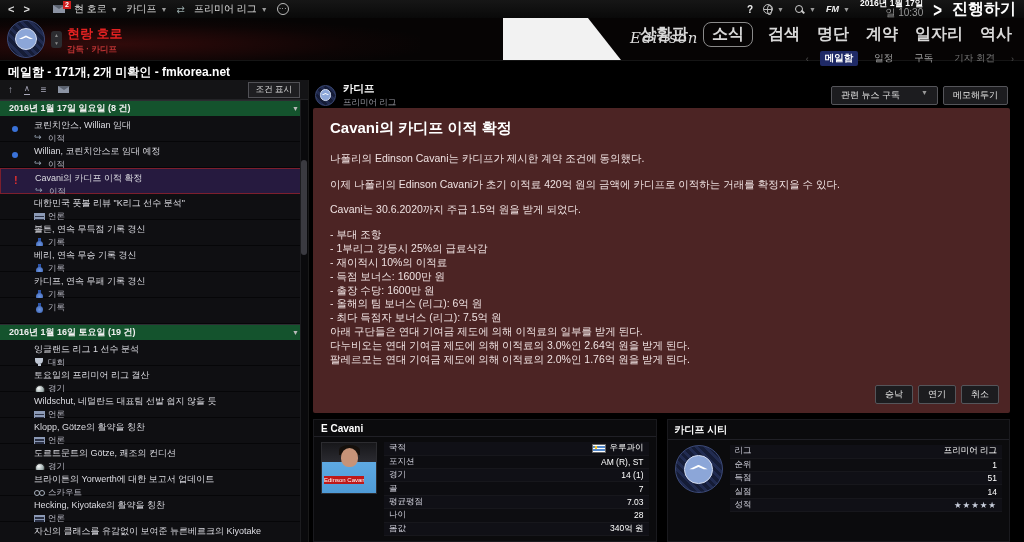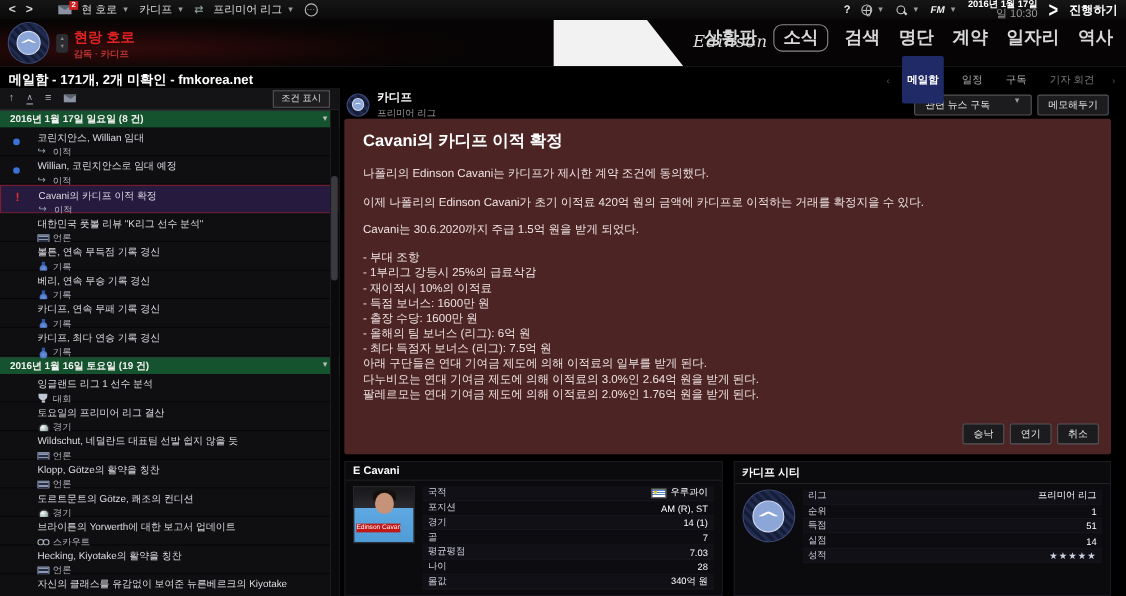--- a/index.html
+++ b/index.html
@@ -30,21 +30,21 @@
   .mag { position:relative; width:11px; height:11px; }
   .mag::before { content:""; position:absolute; left:1px; top:1px; width:6px; height:6px;
     border:1.5px solid #ccc; border-radius:50%; }
   .mag::after { content:""; position:absolute; left:7px; top:7px; width:4px; height:1.5px;
     background:#ccc; transform:rotate(45deg); }
   .fm-logo { font-style:italic; font-weight:bold; color:#eee; font-size:9px; }
   #tb-date { text-align:right; line-height:1.05; }
   #tb-date .d1 { font-size:8.5px; font-weight:bold; color:#fff; }
   #tb-date .d2 { font-size:10px; color:#999; }
   .cont-arrow { font-size:15px; font-weight:bold; color:#fff; transform:scaleY(1.3); }
-  #continue-btn { font-size:11px; font-weight:bold; color:#fff; cursor:pointer; }
+  #continue-btn { font-size:16px; font-weight:bold; color:#fff; cursor:pointer; }
 
   
   #headerstrip { height:42px; position:relative; background:#060404; }
   #headerstrip::before { content:""; position:absolute; left:0; top:0; width:420px; height:100%;
     background:radial-gradient(ellipse at 110px 26px, rgba(150,25,25,.30), rgba(60,10,10,.12) 55%, transparent 75%); }
   .crest { display:inline-block; border-radius:50%; position:relative;
     background:repeating-linear-gradient(45deg,#151c36 0 3px,#212b50 3px 6px);
     border:1px solid #3c4a78; }
   .crest::before { content:""; position:absolute; inset:19%; border-radius:50%;
     background:#8ca6d8; border:1px solid #d4dcee; }
@@ -59,21 +59,21 @@
   #hs-name .rl { color:#b33; font-size:8.5px; font-weight:bold; margin-top:1px; }
   #hs-deco { position:absolute; left:503px; top:0; width:118px; height:42px; background:#f2f2f2;
     clip-path:polygon(0 0,72% 0,100% 100%,0 100%); }
   #hs-skin { position:absolute; left:630px; top:11px; font-family:"DejaVu Serif",serif;
     font-style:italic; color:#ddd; font-size:15px; letter-spacing:1px; }
   #hs-nav { position:absolute; right:10px; top:4px; text-align:right; }
   .nav-row { display:flex; gap:13px; justify-content:flex-end; align-items:center; }
   .nav-item { color:#d8d8d8; font-size:16px; font-weight:bold; cursor:pointer; padding:1px 2px; }
   .nav-item.sel { border:1px solid #8a8a8a; border-radius:8px; padding:1px 8px; }
   .subnav-row { display:flex; gap:11px; justify-content:flex-end; align-items:center; margin-top:4px; }
-  .subnav-item { color:#aaa; font-size:9.5px; cursor:pointer; padding:15px 5px; }
+  .subnav-item { color:#aaa; font-size:9.5px; cursor:pointer; padding:1px 5px; }
   .subnav-item.sel { background:#1f2a66; color:#fff; font-weight:bold; border-radius:2px; }
   .subnav-item.dim { color:#777; }
   .subnav-edge { color:#555; font-size:9px; }
 
   
   #mailtitle { height:20px; background:#000; border-top:1px solid #151515;
     padding:3px 8px 0; font-size:12px; font-weight:bold; color:#fff; }
 
   
   #content { display:flex; height:462px; }
@@ -316,21 +316,20 @@
         </div>
     </div>
     <div class="mail-item">
       <div class="mi-title">카디프, 연속 무패 기록 경신</div>
       <div class="mi-cat">
           <span class="ic ic-record"></span>
           <span>기록</span>
         </div>
     </div>
     <div class="mail-item">
-      <div class="mi-title">카디프, 최다 연승 기록 경신</div>
       <div class="mi-cat">
           <span class="ic ic-record"></span>
           <span>기록</span>
         </div>
     </div>
 
     <div class="group-header">
       <span>2016년 1월 16일 토요일 (19 건)</span>
       <span class="gh-caret">▼</span>
     </div>

